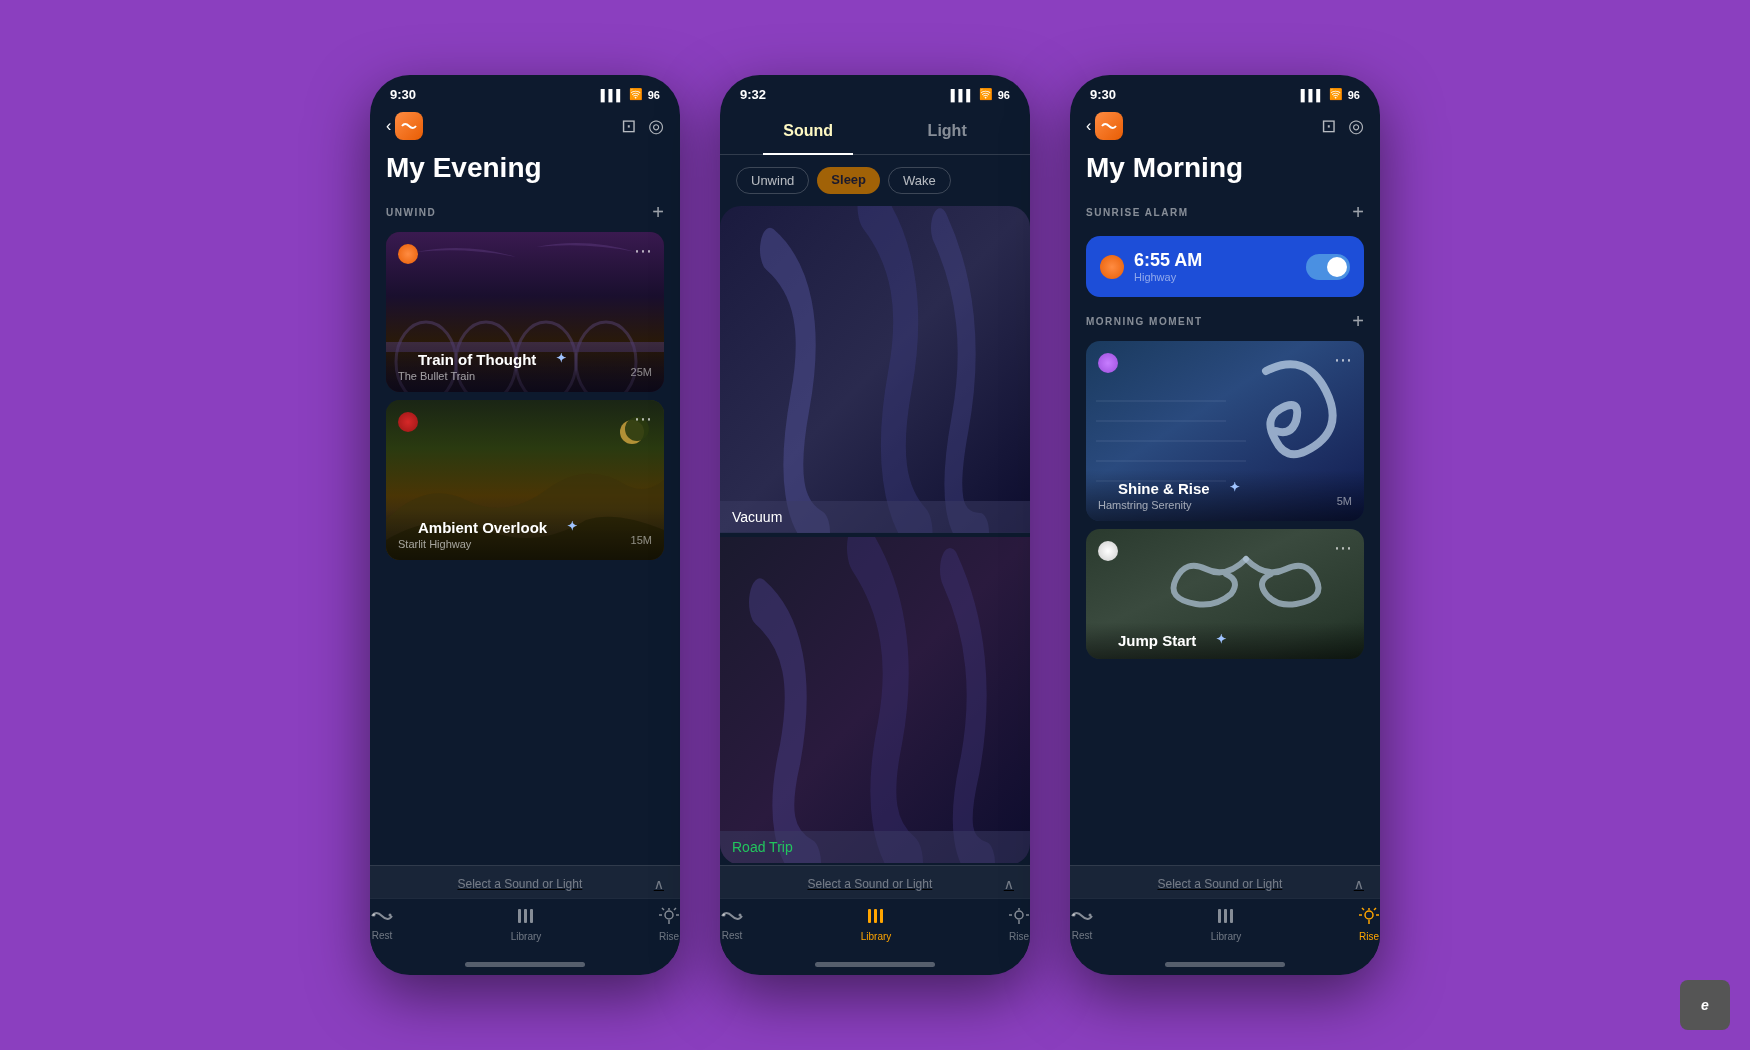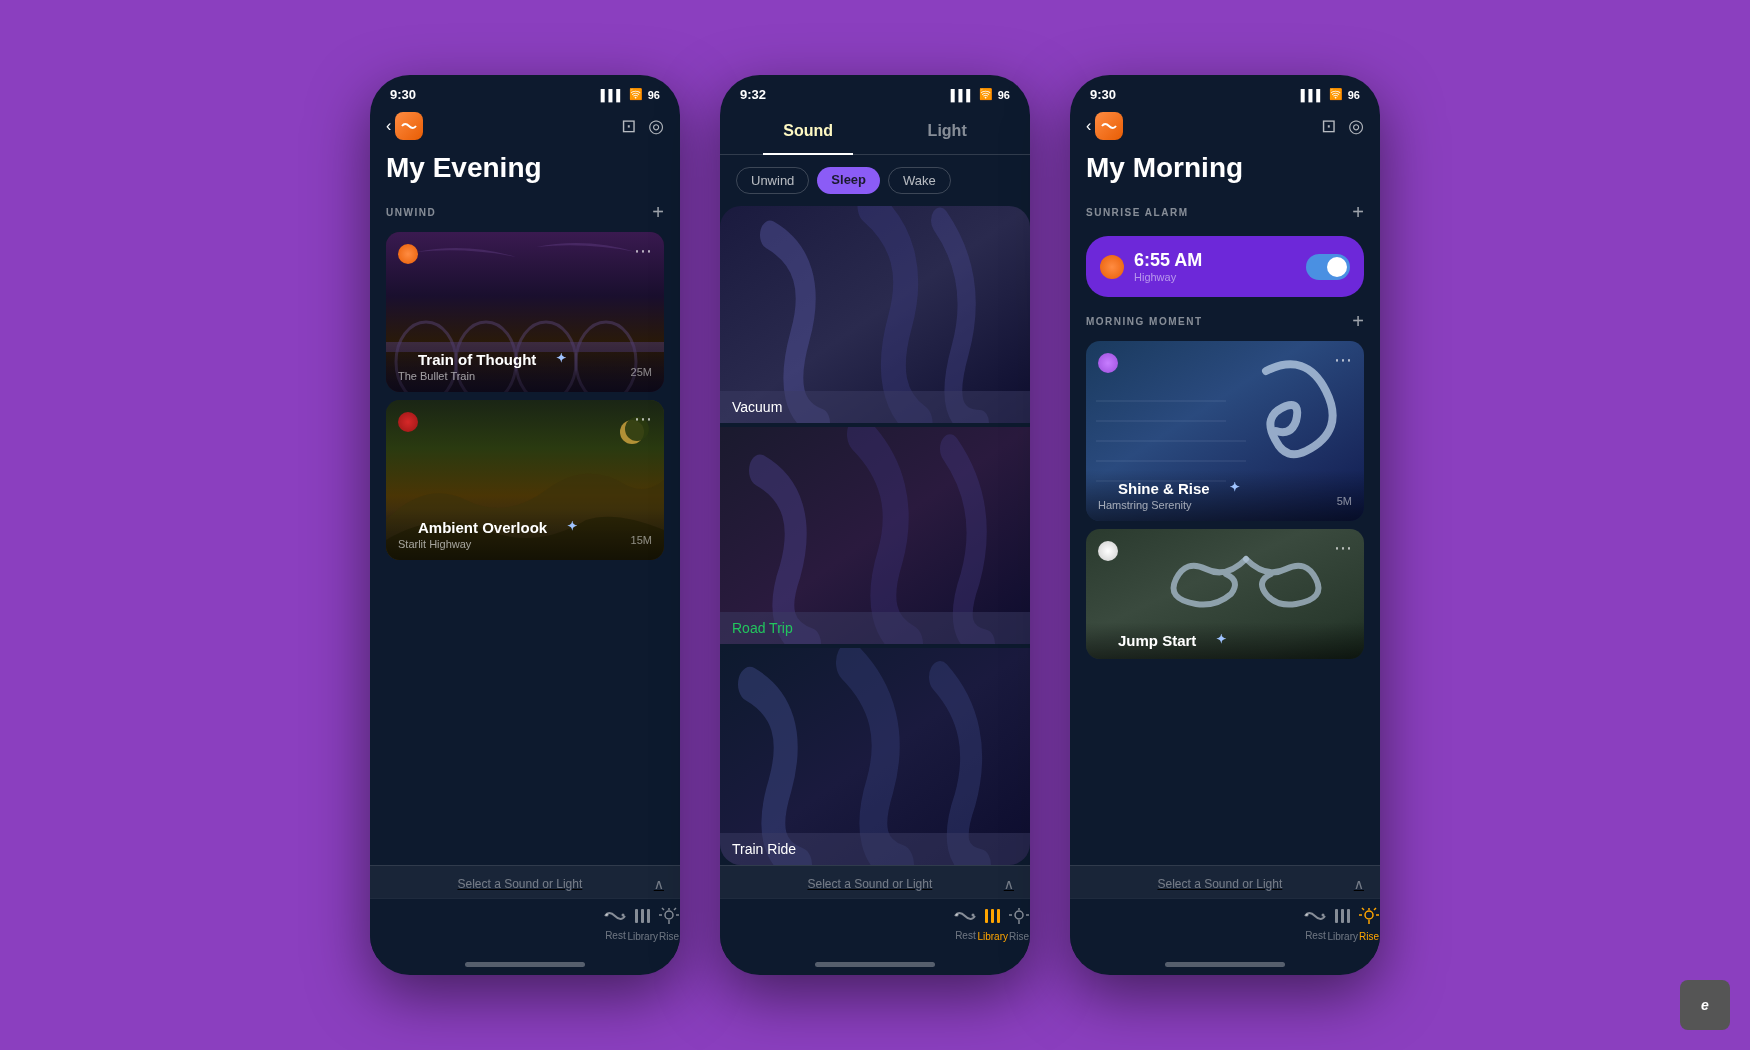--- a/index.html
+++ b/index.html
@@ -196,21 +196,21 @@
       justify-content: space-between;
       align-items: center;
       text-decoration: underline;
     }
     .chevron-up {
       color: rgba(255,255,255,0.4);
       font-size: 14px;
     }
     .tab-bar {
       display: flex;
-      justify-content: flex-end;
+      justify-content: space-between;
       padding: 8px 0 16px;
       background: #0d1a2e;
       flex-shrink: 0;
       border-top: 1px solid rgba(255,255,255,0.08);
     }
     .tab-item {
       display: flex;
       flex-direction: column;
       align-items: center;
       gap: 3px;
@@ -267,21 +267,21 @@
       flex-shrink: 0;
     }
     .filter-chip {
       padding: 5px 14px;
       border-radius: 20px;
       font-size: 13px;
       color: rgba(255,255,255,0.7);
       border: 1px solid rgba(255,255,255,0.2);
     }
     .filter-chip.active {
-      background: #8b5cf6;
+      background: #a16207;
       color: #1a1a2e;
       font-weight: 600;
       border: none;
     }
     .sound-list {
       flex: 1;
       overflow: hidden;
       display: flex;
       flex-direction: column;
       gap: 2px;
@@ -300,22 +300,22 @@
       padding: 8px 12px;
       background: rgba(80,80,120,0.5);
       color: white;
       font-size: 14px;
       font-weight: 500;
     }
 
     
     .alarm-card {
       margin: 8px 16px;
-      background: #6d28d9;
-      border-radius: 22px;
+      background: #1d4ed8;
+      border-radius: 14px;
       padding: 14px;
       display: flex;
       align-items: center;
       gap: 10px;
       flex-shrink: 0;
     }
     .alarm-dot {
       width: 24px;
       height: 24px;
       border-radius: 50%;
@@ -568,36 +568,20 @@
             </linearGradient>
           </defs>
           <rect width="310" height="150" fill="url(#roadGrad)"></rect>
           <path d="M40 30 Q90 50 70 100 Q50 140 90 150" stroke="rgba(70,60,130,0.5)" stroke-width="22" fill="none" stroke-linecap="round"></path>
           <path d="M140 5 Q190 40 170 90 Q150 135 190 150" stroke="rgba(60,50,120,0.4)" stroke-width="26" fill="none" stroke-linecap="round"></path>
           <path d="M230 15 Q270 55 250 105 Q230 145 265 150" stroke="rgba(65,55,125,0.4)" stroke-width="20" fill="none" stroke-linecap="round"></path>
         </svg>
         <div class="list-item-label" style="position:absolute;bottom:0;left:0;right:0;padding:8px 12px;background:rgba(60,60,100,0.5);color:#22c55e;font-size:14px;font-weight:500;">Road Trip</div>
       </div>
 
-      <div class="sound-list-item" style="flex:1;min-height:130px;position:relative;margin:0;">
-        <svg width="100%" height="100%" viewBox="0 0 310 150" preserveAspectRatio="none" style="position:absolute;top:0;left:0;">
-          <defs>
-            <linearGradient id="trainRideGrad" x1="0" y1="0" x2="1" y2="1">
-              <stop offset="0%" stop-color="#0d1a2e"></stop>
-              <stop offset="50%" stop-color="#1a1a3e"></stop>
-              <stop offset="100%" stop-color="#0d0d2e"></stop>
-            </linearGradient>
-          </defs>
-          <rect width="310" height="150" fill="url(#trainRideGrad)"></rect>
-          <path d="M30 25 Q80 45 60 95 Q40 140 80 150" stroke="rgba(60,70,130,0.5)" stroke-width="24" fill="none" stroke-linecap="round"></path>
-          <path d="M130 10 Q180 45 160 95 Q140 140 180 150" stroke="rgba(55,65,125,0.4)" stroke-width="28" fill="none" stroke-linecap="round"></path>
-          <path d="M220 20 Q265 55 245 105 Q225 145 260 150" stroke="rgba(58,68,128,0.4)" stroke-width="22" fill="none" stroke-linecap="round"></path>
-        </svg>
-        <div class="list-item-label" style="position:absolute;bottom:0;left:0;right:0;padding:8px 12px;background:rgba(60,60,100,0.5);color:white;font-size:14px;font-weight:500;">Train Ride</div>
-      </div>
     </div>
 
     <div class="bottom-panel">
       <div class="bottom-panel-row">
         <span class="bottom-panel-label" style="flex:1;">Select a Sound or Light</span>
         <span class="chevron-up">∧</span>
       </div>
     </div>
     <div class="tab-bar">
       <div class="tab-item">

